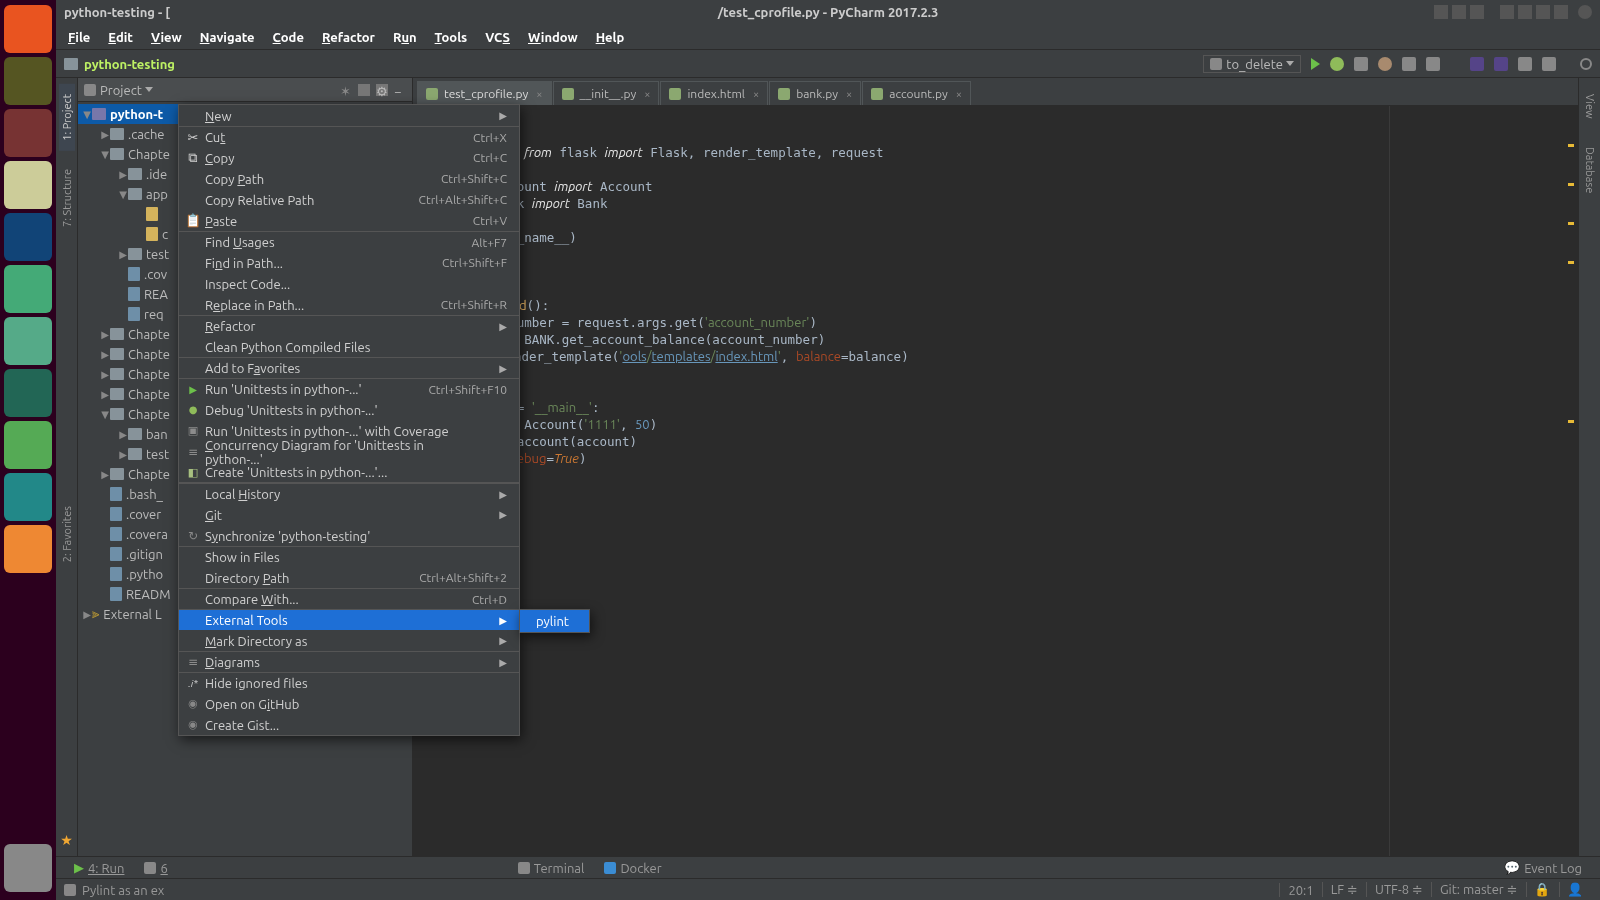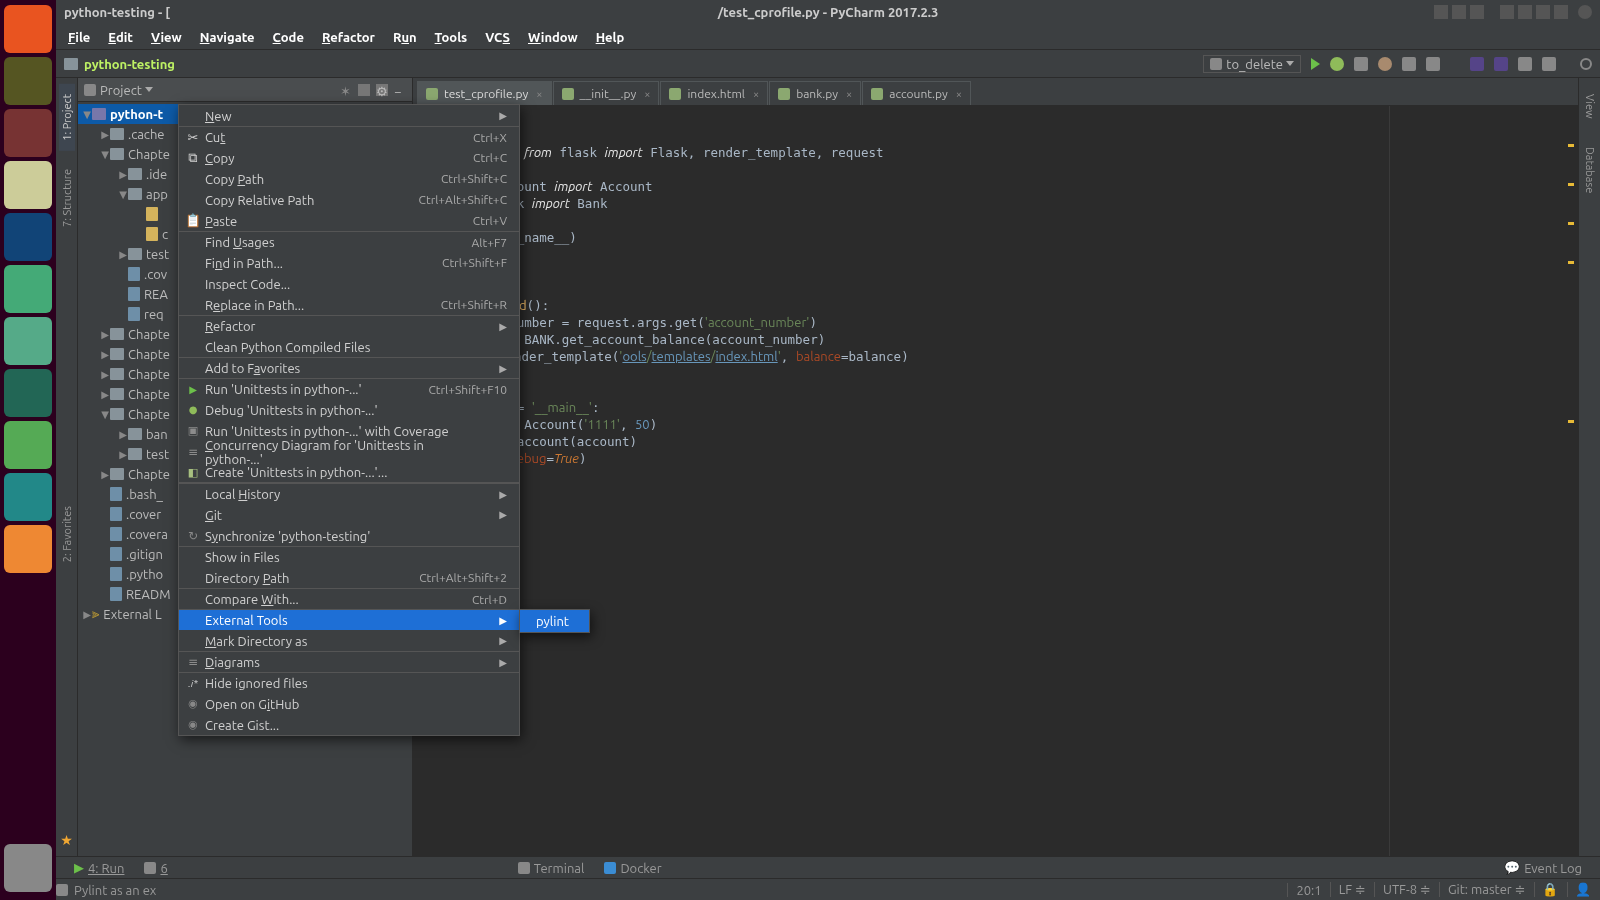--- a/index.html
+++ b/index.html
@@ -54,21 +54,21 @@
 .fn { color: #ffc66d; }
 .lnk { color: #6897bb; text-decoration: underline; }
 .param { color: #aa4926; }
 .gutter-marks { position:absolute; right:2px; top:4px; width:8px; }
 .gmark { width:6px; height:3px; margin-bottom:2px; }
 .right-tabs { width: 22px; background: #3c3f41; border-left: 1px solid #2b2b2b; display:flex; flex-direction:column; align-items:center; padding-top:6px; }
 .right-tabs .vtab { writing-mode: vertical-rl; padding: 10px 2px; font-size: 11px; color: #999; white-space:nowrap; margin-bottom:8px; }
 .bottom-bar { height: 22px; background: #3c3f41; display: flex; align-items: center; padding: 0 8px; font-size: 12px; color: #999; border-top: 1px solid #2b2b2b; }
 .bottom-bar .btn { display: flex; align-items: center; padding: 0 10px; gap: 4px; }
 .bottom-bar .spacer { flex: 1; }
-.status-bar { height: 22px; background: #3c3f41; display: flex; align-items: center; padding: 0 0; font-size: 12px; color: #999; border-top: 1px solid #2b2b2b; }
+.status-bar { height: 22px; background: #3c3f41; display: flex; align-items: center; padding: 0 8px; font-size: 12px; color: #999; border-top: 1px solid #2b2b2b; }
 .status-bar .spacer { flex: 1; }
 .status-bar .cell { padding: 0 8px; border-left: 1px solid #555; }
 .context-menu { position: absolute; background: #3c3f41; border: 1px solid #555; box-shadow: 2px 4px 12px rgba(0,0,0,0.6); z-index: 100; font-size: 13px; color: #d0d0d0; }
 .context-menu .row { display: flex; align-items: center; height: 21px; padding: 0 12px 0 6px; cursor: default; position: relative; }
 .context-menu .row.sep-before { border-top: 1px solid #555; }
 .context-menu .row.hl { background: #1e6fd6; color: #fff; }
 .context-menu .icn { width: 16px; height: 16px; display: inline-flex; justify-content: center; align-items: center; margin-right: 4px; }
 .context-menu .lbl { flex: 1; padding-right:24px; }
 .context-menu .shortcut { color: #aaaaaa; font-size: 12px; }
 .context-menu .sub { color: #aaa; font-size: 10px; margin-left: auto; }

